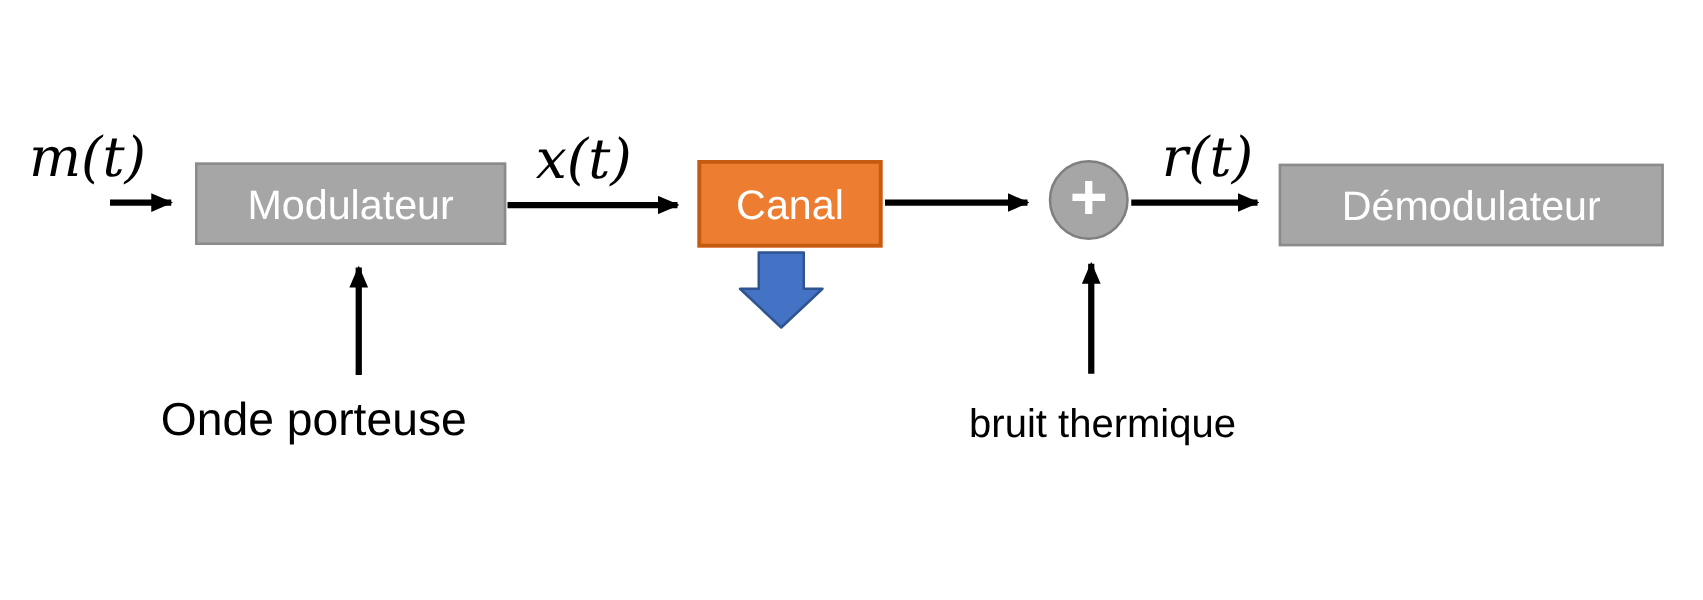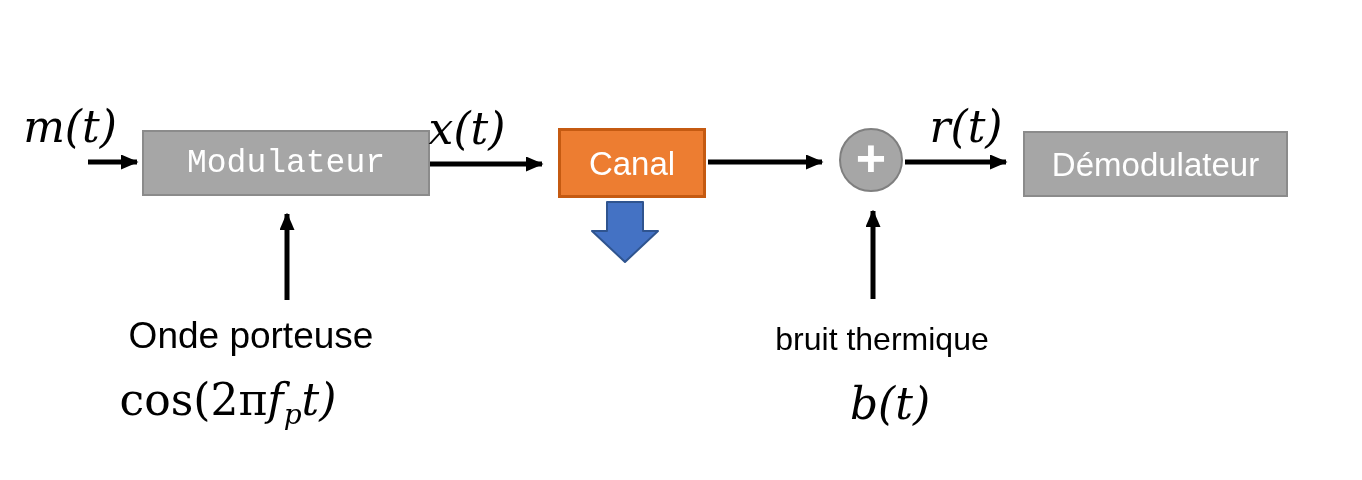--- a/index.html
+++ b/index.html
@@ -17,23 +17,23 @@
     background:var(--box_gray);
     border:2px solid var(--box_gray_border);
     color:var(--box_text);
     font-size:33px;line-height:1;
     box-sizing:border-box;
   }
   .block.orange{
     background:var(--canal_orange);
     border:3px solid var(--canal_orange_border);
   }
-  #modulateur{left:142px;top:130px;width:288px;height:66px;font-family:Liberation Mono, monospace;}
+  #modulateur{left:156px;top:130px;width:249px;height:66px;}
   #canal{left:558px;top:128px;width:148px;height:70px;}
-  #demodulateur{left:1023px;top:131px;width:265px;height:66px;}
+  #demodulateur{left:1023px;top:131px;width:308px;height:66px;}
   .adder{
     position:absolute;left:839px;top:128px;width:64px;height:64px;
     border-radius:50%;
     background:var(--adder_fill);
     border:2px solid var(--adder_border);
     box-sizing:border-box;
     display:flex;align-items:center;justify-content:center;
   }
   .adder .plus{
     color:#fff;font-size:52px;font-weight:bold;line-height:1;
@@ -99,21 +99,19 @@
     <span>Démodulateur</span>
   </div>
 
   <div class="adder">
     <span class="plus">+</span>
   </div>
 
   <div class="lbl math" id="sig-m">m(t)</div>
   <div class="lbl math" id="sig-x">x(t)</div>
   <div class="lbl math" id="sig-r">r(t)</div>
-  <div class="lbl math" id="sig-b">b(t)</div>
 
   <div class="lbl sans" id="carrier-label">Onde porteuse</div>
 
-  <div class="lbl formula" id="carrier-formula"><span>cos(2π</span><i>f</i><sub>p</sub><i>t)</i></div>
 
   <div class="lbl sans" id="noise-label">bruit thermique</div>
 
 </div>
 
 </body></html>

